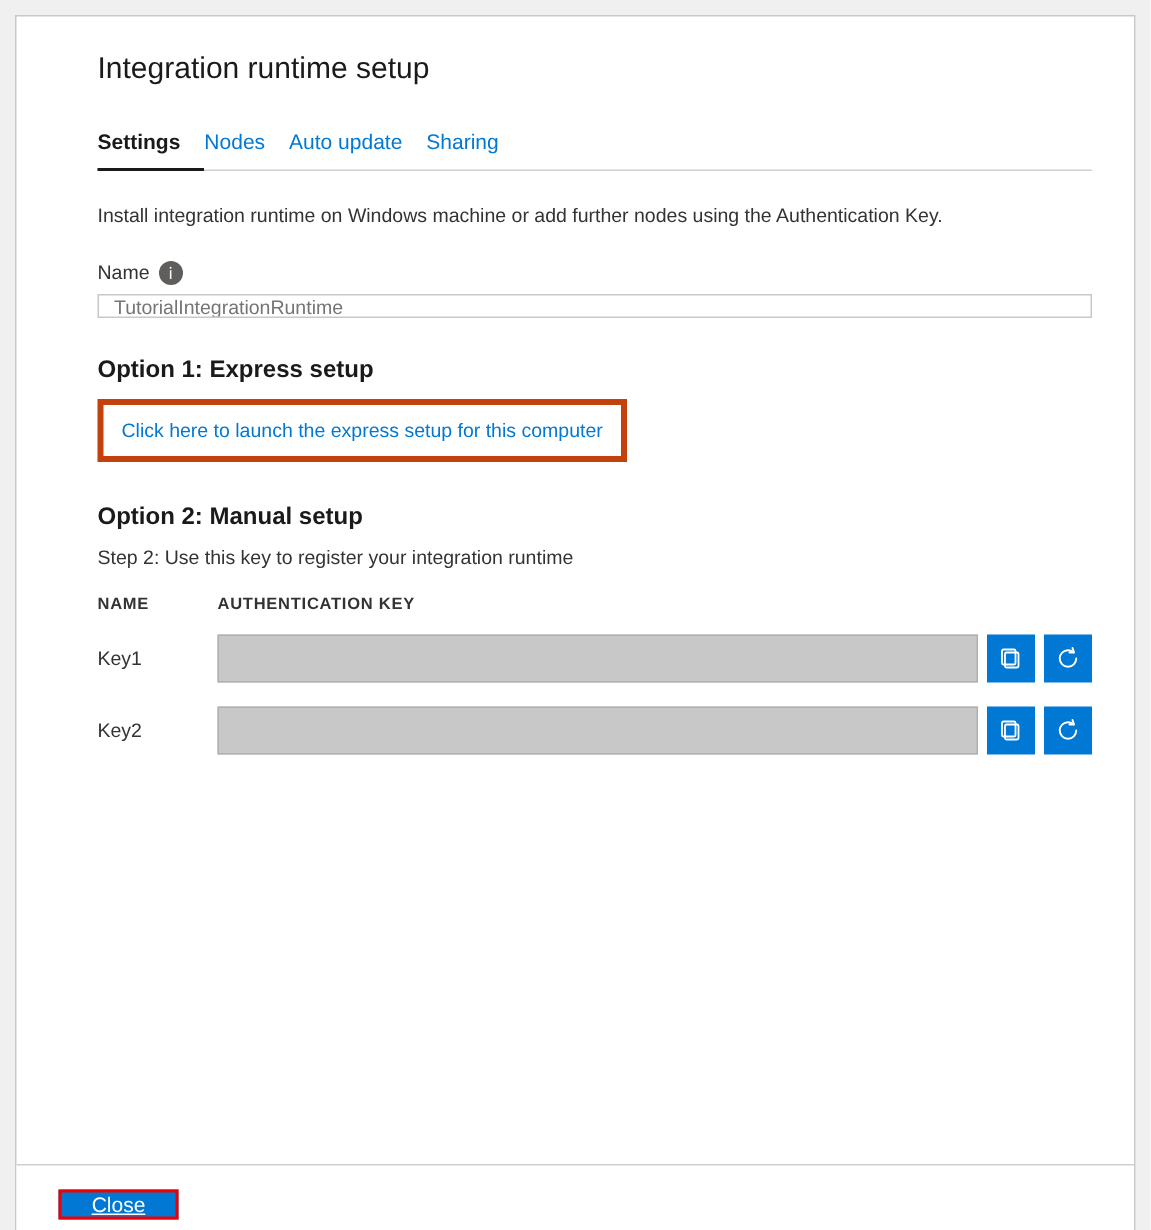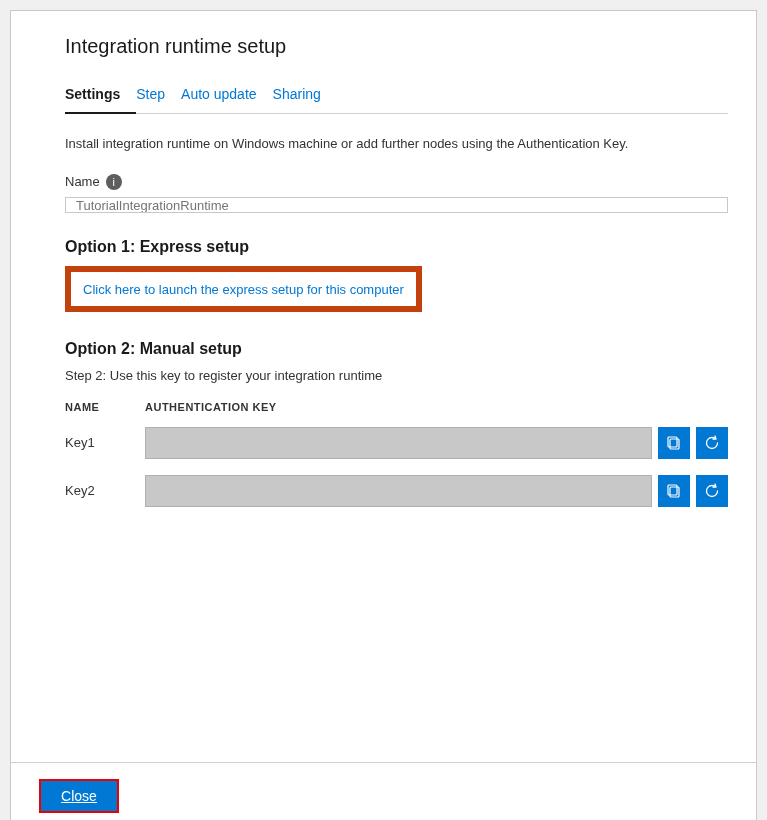--- a/index.html
+++ b/index.html
@@ -107,21 +107,21 @@
 
     .section-title {
       font-size: 16px;
       font-weight: 600;
       color: #1a1a1a;
       margin-top: 24px;
       margin-bottom: 10px;
     }
 
     .express-link-box {
-      border: 6px solid #c2410c;
+      border: 4px solid #c2410c;
       padding: 8px 12px;
       display: inline-block;
       margin-bottom: 4px;
     }
 
     .link {
       color: #0078d4;
       font-size: 13px;
       text-decoration: none;
       cursor: pointer;
@@ -228,36 +228,36 @@
     }
 
     .close-btn {
       background: #0078d4;
       color: white;
       border: 2px solid #e00;
       padding: 0 20px;
       font-size: 14px;
       cursor: pointer;
       min-width: 80px;
-      height: 34px;
+      height: 20px;
       font-family: 'Segoe UI', Arial, sans-serif;
       text-decoration: underline;
     }
   </style>
 </head>
 <body>
 
 <div class="dialog">
   <div class="dialog-content">
 
     <h1 class="dialog-title">Integration runtime setup</h1>
 
     <div class="tabs">
       <a class="tab active">Settings</a>
-      <a class="tab">Step</a>
+      <a class="tab">Nodes</a>
       <a class="tab">Auto update</a>
       <a class="tab">Sharing</a>
     </div>
 
     <p class="description">Install integration runtime on Windows machine or add further nodes using the Authentication Key.</p>
 
     <div class="field-label">
       <span>Name</span>
       <span class="info-icon">ℹ</span>
     </div>

